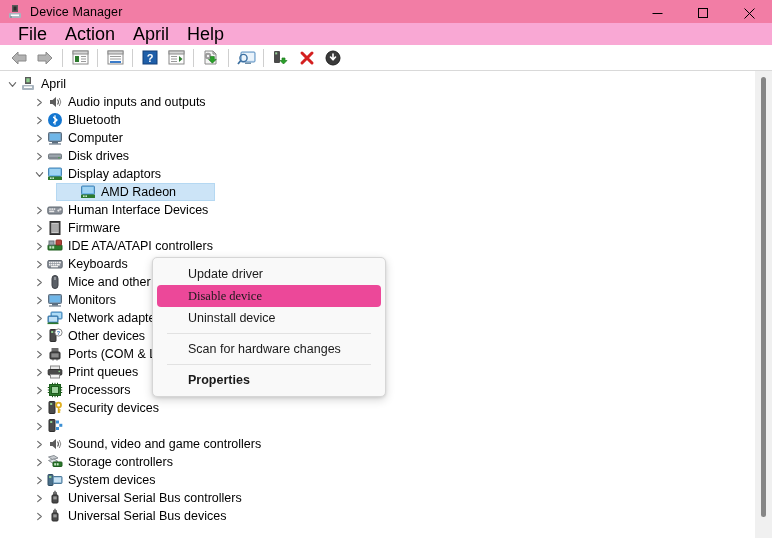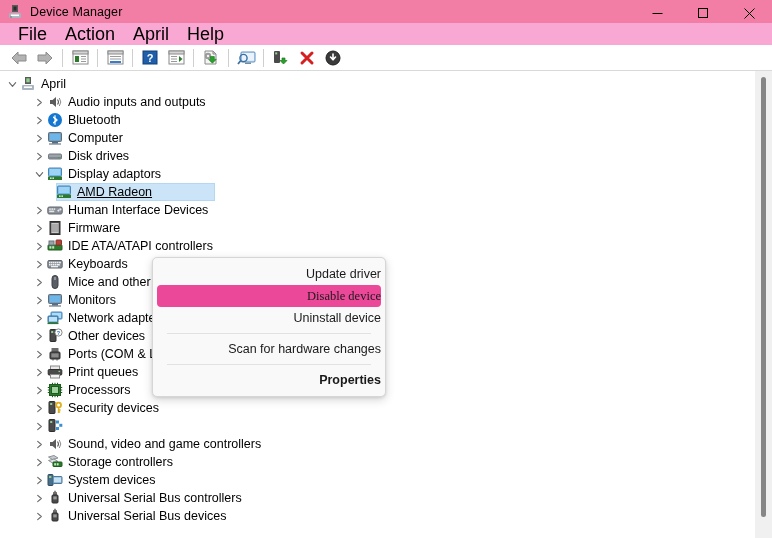--- a/index.html
+++ b/index.html
@@ -103,21 +103,21 @@
   .row-icon {
     width: 16px; height: 16px;
     margin-right: 5px;
     flex: 0 0 auto;
     position: relative;
   }
   .row-label { line-height: 18px; }
 
   .depth0 { padding-left: 4px; }
   .depth1 { padding-left: 31px; }
-  .depth2 { padding-left: 40px; text-decoration: underline; }
+  .depth2 { padding-left: 64px; }
 
   .row.selected .sel-bg {
     position: absolute;
     left: 56px;
     top: 0;
     width: 159px;
     height: 18px;
     background: #cce4f7;
     border: 1px solid #b5d8f2;
     z-index: 0;
@@ -148,21 +148,20 @@
     position: absolute;
     left: 152px;
     top: 186px;
     width: 234px;
     background: #f9f9f9;
     border: 1px solid #d6d6d6;
     border-radius: 5px;
     box-shadow: 0 3px 10px rgba(0,0,0,.16), 0 1px 3px rgba(0,0,0,.10);
     padding: 5px 4px;
     z-index: 10;
-    text-align: right;
   }
   .ctx-item {
     height: 22px;
     line-height: 22px;
     padding-left: 31px;
     font-size: 12.5px;
     color: #1a1a1a;
     border-radius: 4px;
     white-space: nowrap;
   }

